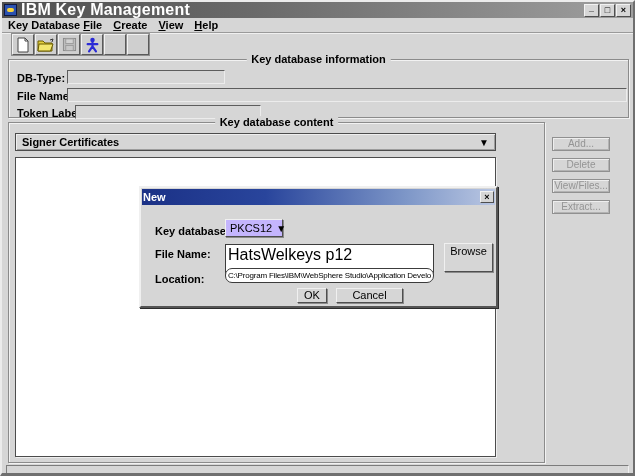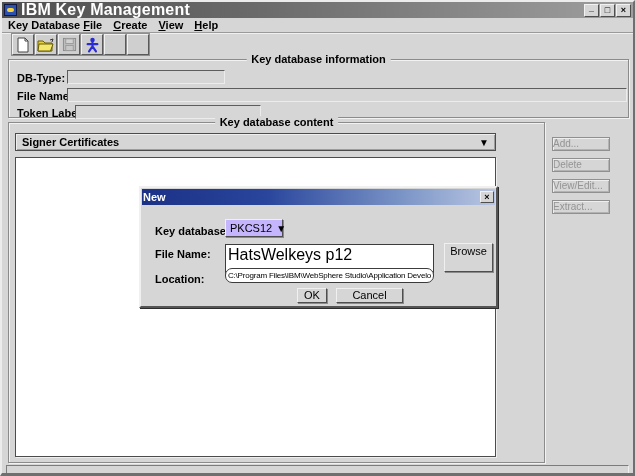--- a/index.html
+++ b/index.html
@@ -74,21 +74,21 @@
     position:absolute; left:6px; top:34px; width:481px; height:300px;
     background:#ffffff; border:1px solid #4c4c4c;
     box-shadow:1px 1px 0 #efefef;
   }
   
   .side-btn {
     position:absolute; left:550px; width:58px; height:14px;
     background:#d6d6d6; color:#949494; font-size:10px;
     border:1px solid #909090;
     box-shadow:inset 1px 1px 0 #eeeeee, inset -1px -1px 0 #b3b3b3;
-    line-height:12px;
+    text-align:center; line-height:12px;
   }
   
   .statusbar {
     position:absolute; left:4px; right:4px; top:463px; height:10px;
     border:1px solid; border-color:#7c7c7c #f0f0f0 #f0f0f0 #7c7c7c;
     background:#d6d6d6; font-size:9px; padding-left:3px;
   }
   
   #dialog {
     position:absolute; left:137px; top:184px; width:359px; height:122px;
@@ -196,21 +196,21 @@
     <div class="legend">Key database content</div>
     <div class="cert-combo">
       <span>Signer Certificates</span>
       <span class="arrow">▼</span>
     </div>
     <div class="cert-list"></div>
   </div>
 
   <div class="side-btn" style="top:135px;">Add...</div>
   <div class="side-btn" style="top:156px;">Delete</div>
-  <div class="side-btn" style="top:177px;">View/Edit...</div>
+  <div class="side-btn" style="top:177px;">View/Files...</div>
   <div class="side-btn" style="top:198px;">Extract...</div>
 
   <div class="statusbar"></div>
 
   <div id="dialog">
     <div class="dialog-titlebar">
       <span>New</span>
       <div class="dialog-close">×</div>
     </div>
     <div class="dlg-label" style="top:37px;">Key database type</div>

